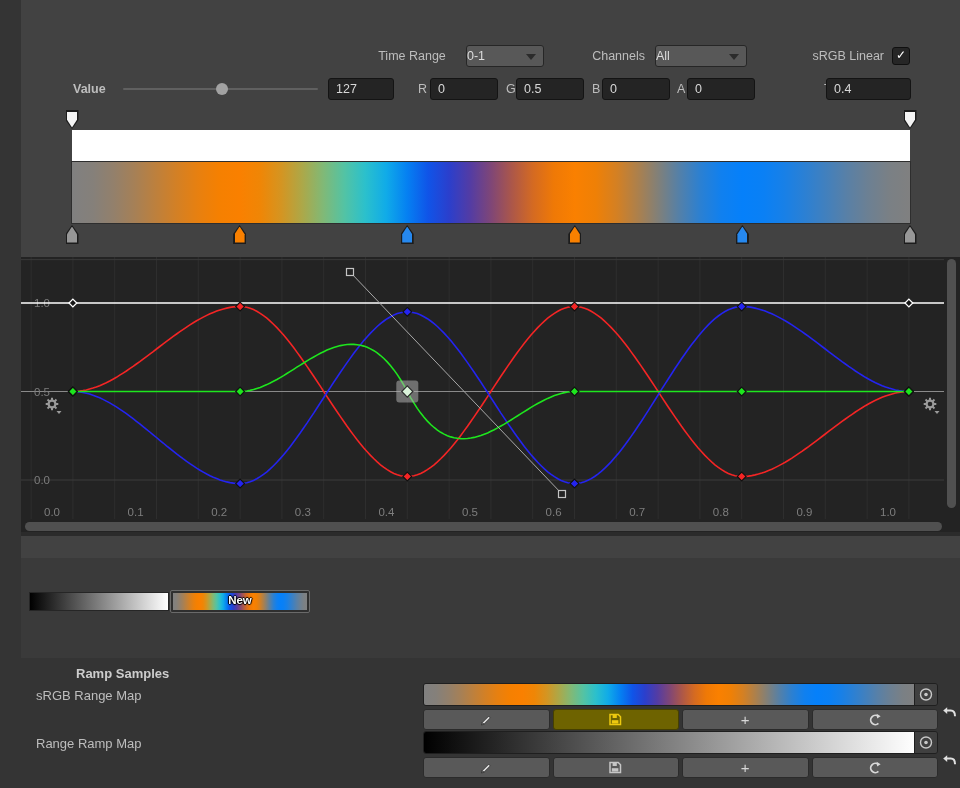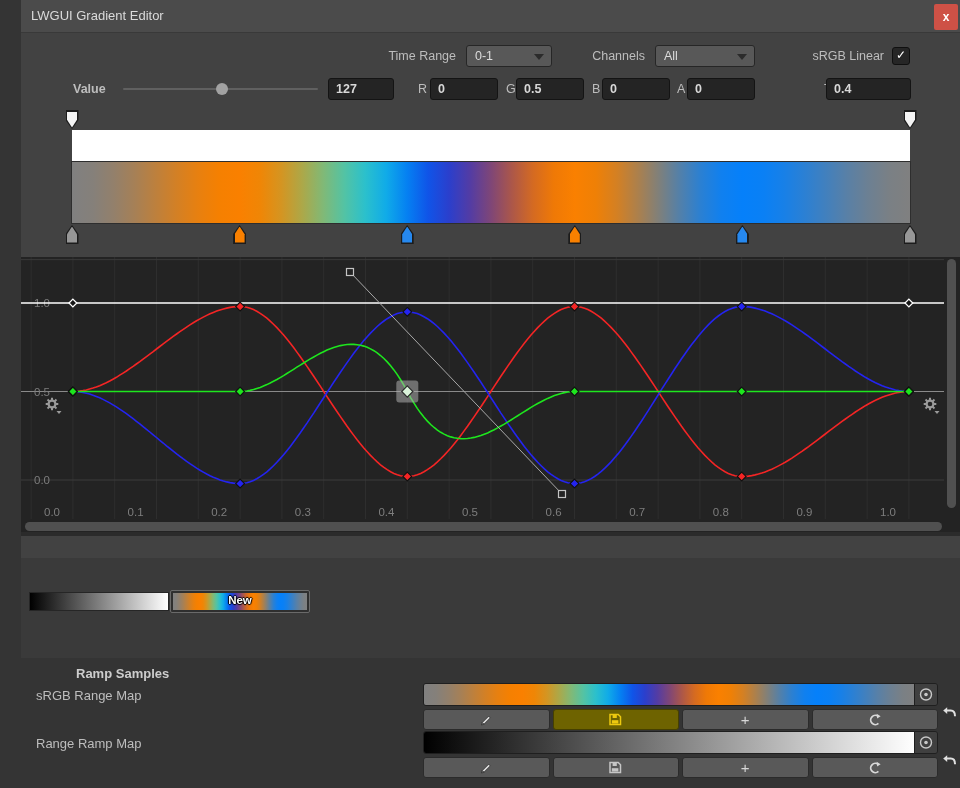--- a/index.html
+++ b/index.html
@@ -1,23 +1,23 @@
 <!DOCTYPE html>
 <html><head>
 <meta charset="utf-8">
 <style>
   html,body{margin:0;padding:0;background:#222;}
   #screen{position:relative;width:960px;height:788px;background:#343434;overflow:hidden;
     font-family:"Liberation Sans",sans-serif;-webkit-font-smoothing:antialiased;}
   .abs{position:absolute;}
   .lbl{position:absolute;color:#bdbdbd;font-size:12.5px;line-height:22px;white-space:nowrap;}
   .field{position:absolute;height:20px;background:#242424;border:1px solid #141414;border-radius:3px;
-    color:#d8d8d8;font-size:12.5px;line-height:20px;padding-left:7px;box-sizing:content-box;font-weight:bold;}
+    color:#d8d8d8;font-size:12.5px;line-height:20px;padding-left:7px;box-sizing:content-box;}
   .dd{position:absolute;height:20px;background:#585858;border:1px solid #262626;border-radius:3px;
-    color:#dcdcdc;font-size:12.5px;line-height:20px;padding-left:8px;}
+    color:#dcdcdc;font-size:12.5px;line-height:20px;}
   .dd .arr{position:absolute;right:7px;top:8px;width:0;height:0;border:5px solid transparent;
     border-top:6px solid #2b2b2b;border-bottom:none;}
   #window{position:absolute;left:21px;top:0;width:939px;height:658px;background:#424242;
     border-bottom-left-radius:9px;}
   #titlebar{position:absolute;left:0;top:0;width:100%;height:33px;background:#4b4b4b;
     border-bottom:1px solid #393939;box-sizing:border-box;}
   #title{position:absolute;left:10px;top:0;line-height:32px;color:#dadada;font-size:13px;}
   #closebtn{position:absolute;right:2px;top:4px;width:24px;height:26px;background:#ce5146;border-radius:2px;
     color:#fff;font-size:12px;font-weight:bold;text-align:center;line-height:26px;cursor:default;}
   .marker{position:absolute;width:13px;height:19px;}
@@ -48,26 +48,22 @@
   .kebab{position:absolute;right:18px;top:5px;width:4px;}
   .kebab i{display:block;width:3.5px;height:3.5px;border-radius:50%;background:#b8b8b8;margin-bottom:2.5px;}
 </style>
 </head>
 <body>
 
 <div id="screen">
 
   <div id="window">
 
-    <div id="titlebar">
-      <div id="title">LWGUI Gradient Editor</div>
-      <div id="closebtn">x</div>
-    </div>
-
-    <div class="lbl" style="left:347px;top:45px;width:88px;text-align:right;">Time Range</div>
+
+    <div class="lbl" style="left:347px;top:45px;width:88px;text-align:center;">Time Range</div>
     <div class="dd" style="left:445px;top:45px;width:76px;">
       <span>0-1</span>
       <span class="arr"></span>
     </div>
     <div class="lbl" style="left:553px;top:45px;width:71px;text-align:right;">Channels</div>
     <div class="dd" style="left:634px;top:45px;width:90px;">
       <span>All</span>
       <span class="arr"></span>
     </div>
     <div class="lbl" style="left:758px;top:45px;width:105px;text-align:right;">sRGB Linear</div>

